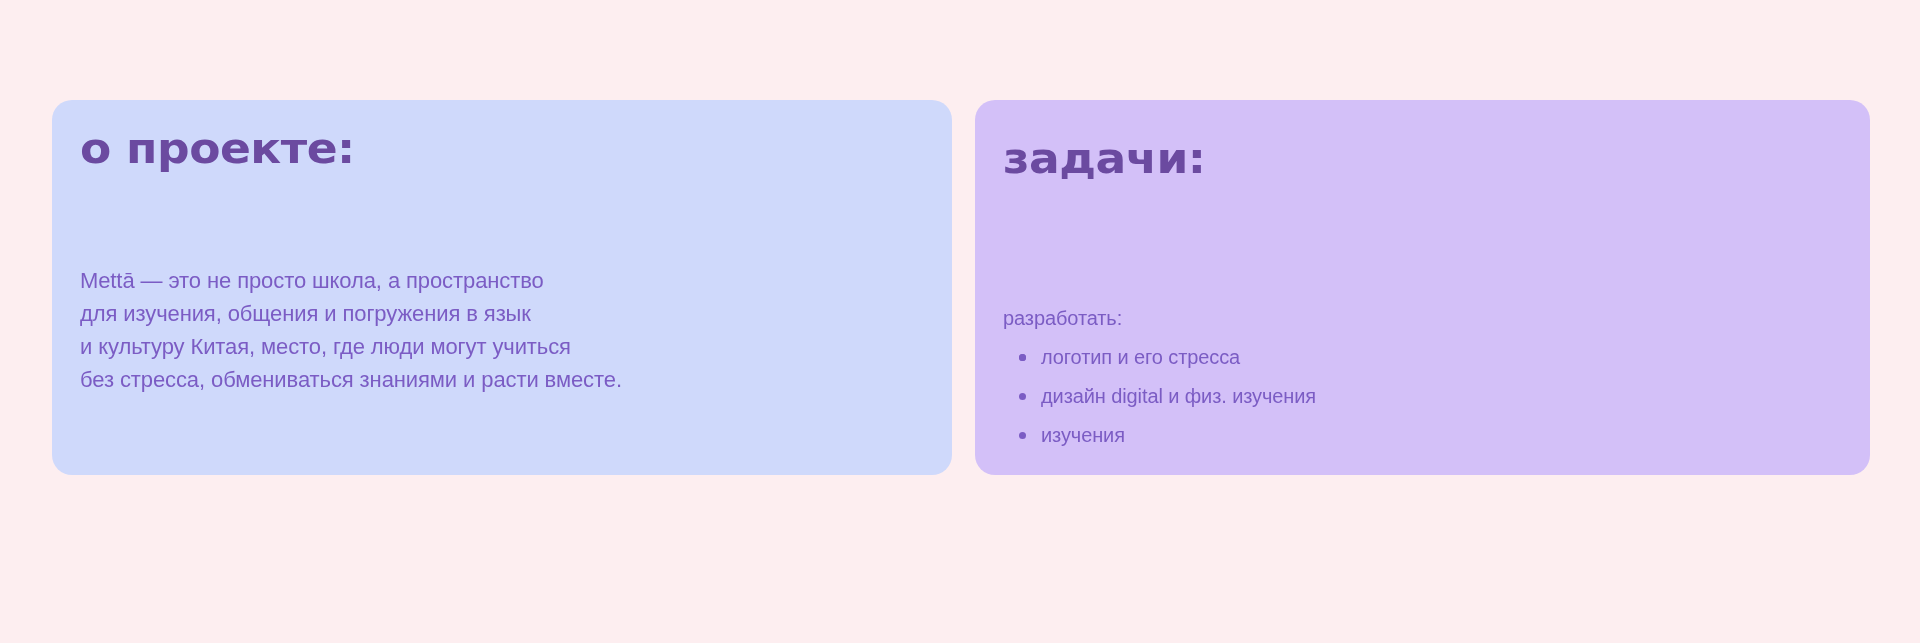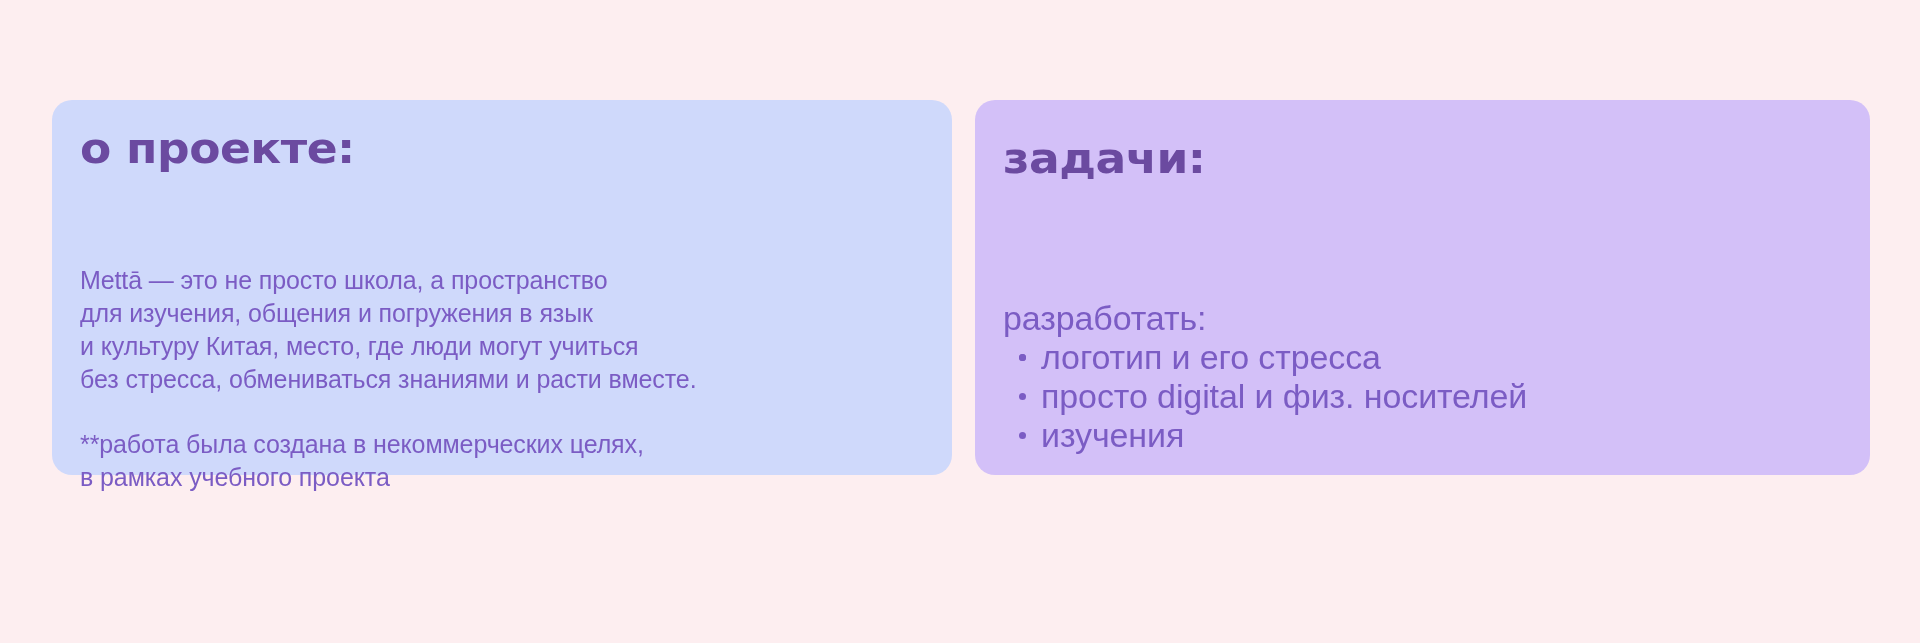--- a/index.html
+++ b/index.html
@@ -64,39 +64,39 @@
   }
 
   .card--tasks .card-heading {
     font-size: 43px;
   }
 
   
   .about-body {
     margin-top: 93px;
     color: #7b5cc4;
-    font-size: 25px;
+    font-size: 22px;
     line-height: 33px;
     letter-spacing: -0.1px;
   }
 
   .about-paragraph {
     margin: 0;
     white-space: pre-line;
   }
 
   .about-paragraph + .about-paragraph {
     margin-top: 32px;
   }
 
   
   .tasks-body {
     margin-top: 121px;
     color: #7b5cc4;
-    font-size: 34px;
+    font-size: 20px;
     line-height: 33px;
     letter-spacing: -0.1px;
   }
 
   .tasks-lead {
     margin: 0;
   }
 
   .tasks-list {
     margin: 5px 0 0 0;
@@ -129,42 +129,40 @@
 <div class="board">
 
   <section class="card card--about">
     <h2 class="card-heading">о проекте:</h2>
 
     <div class="about-body">
       <p class="about-paragraph">Mettā — это не просто школа, а пространство
 для изучения, общения и погружения в язык
 и культуру Китая, место, где люди могут учиться
 без стресса, обмениваться знаниями и расти вместе.</p>
-      <p class="about-paragraph">**работа была создана в некоммерческих целях,
-в рамках учебного проекта</p>
     </div>
   </section>
 
   <section class="card card--tasks">
     <h2 class="card-heading">задачи:</h2>
 
     <div class="tasks-body">
       <p class="tasks-lead">разработать:</p>
 
       <ul class="tasks-list">
         <li>
           <span class="bullet-dot"></span>
         </li>
         <li>
           <span class="bullet-dot"></span>
           <span>логотип и его стресса</span>
         </li>
         <li>
           <span class="bullet-dot"></span>
-          <span>просто digital и физ. носителей</span>
+          <span>дизайн digital и физ. изучения</span>
         </li>
         <li>
           <span class="bullet-dot"></span>
           <span>изучения</span>
         </li>
       </ul>
     </div>
   </section>
 
 </div>

